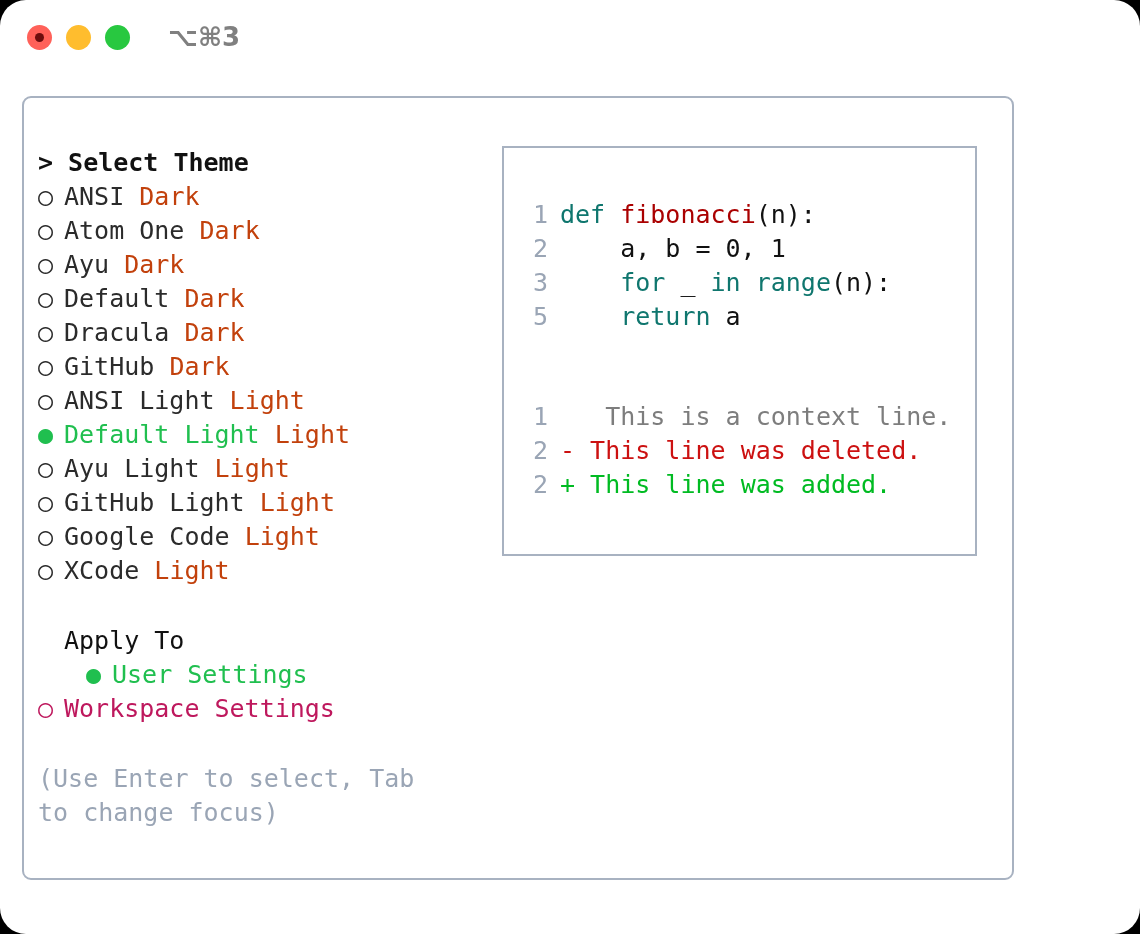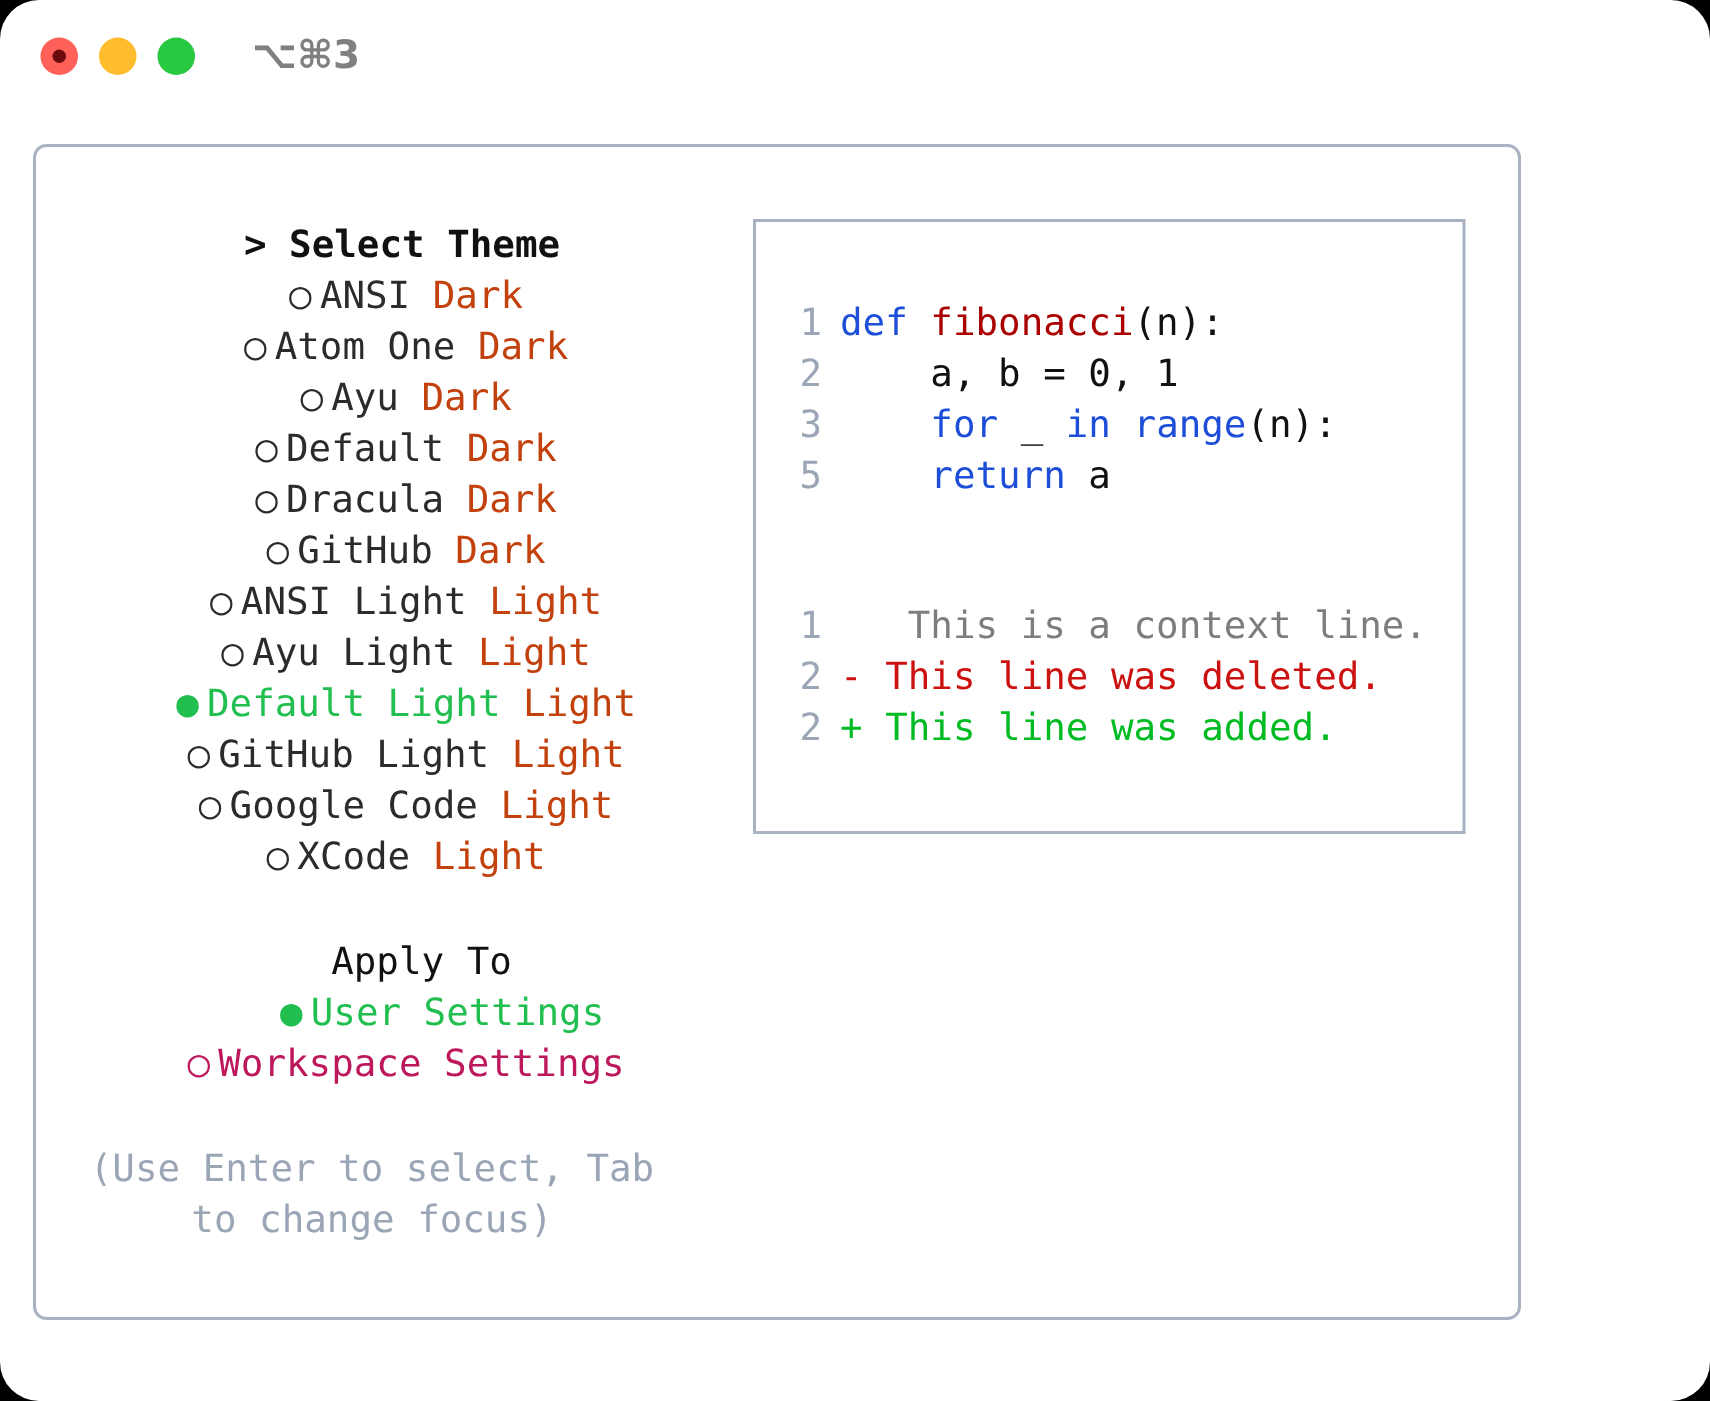--- a/index.html
+++ b/index.html
@@ -80,21 +80,20 @@
     box-sizing: border-box;
     background: #ffffff;
   }
 
   
   .left-col {
     position: absolute;
     left: 14px;
     top: 48px;
     width: 460px;
-    text-align: center;
   }
   .list-header {
     font-size: 25px;
     font-weight: bold;
     color: #111111;
     line-height: 34px;
     white-space: pre;
   }
   .theme-row {
     font-size: 25px;
@@ -180,21 +179,21 @@
     white-space: pre;
     color: #111111;
   }
   .lineno {
     display: inline-block;
     width: 26px;
     color: #9aa5b5;
     text-align: right;
     margin-right: 12px;
   }
-  .kw   { color: #1d4ed8; }
+  .kw   { color: #0f766e; }
   .fn   { color: #aa0000; }
   .plain{ color: #111111; }
 
   .diff-area {
     position: absolute;
     left: 18px;
     top: 252px;
     right: 6px;
   }
   .diff-line {
@@ -230,22 +229,22 @@
       <div class="list-header">&gt; Select Theme</div>
 
       <div id="theme-list">
           <div class="theme-row"><span class="marker">○</span><span>ANSI</span> <span class="variant">Dark</span></div>
           <div class="theme-row"><span class="marker">○</span><span>Atom One</span> <span class="variant">Dark</span></div>
           <div class="theme-row"><span class="marker">○</span><span>Ayu</span> <span class="variant">Dark</span></div>
           <div class="theme-row"><span class="marker">○</span><span>Default</span> <span class="variant">Dark</span></div>
           <div class="theme-row"><span class="marker">○</span><span>Dracula</span> <span class="variant">Dark</span></div>
           <div class="theme-row"><span class="marker">○</span><span>GitHub</span> <span class="variant">Dark</span></div>
           <div class="theme-row"><span class="marker">○</span><span>ANSI Light</span> <span class="variant">Light</span></div>
+          <div class="theme-row selected"><span class="marker">●</span><span>Default Light</span> <span class="variant">Light</span></div>
           <div class="theme-row"><span class="marker">○</span><span>Ayu Light</span> <span class="variant">Light</span></div>
-          <div class="theme-row selected"><span class="marker">●</span><span>Default Light</span> <span class="variant">Light</span></div>
           <div class="theme-row"><span class="marker">○</span><span>GitHub Light</span> <span class="variant">Light</span></div>
           <div class="theme-row"><span class="marker">○</span><span>Google Code</span> <span class="variant">Light</span></div>
           <div class="theme-row"><span class="marker">○</span><span>XCode</span> <span class="variant">Light</span></div>
         </div>
 
       <div class="section-gap"></div>
 
       <div class="apply-header">Apply To</div>
 
       <div id="apply-list">

